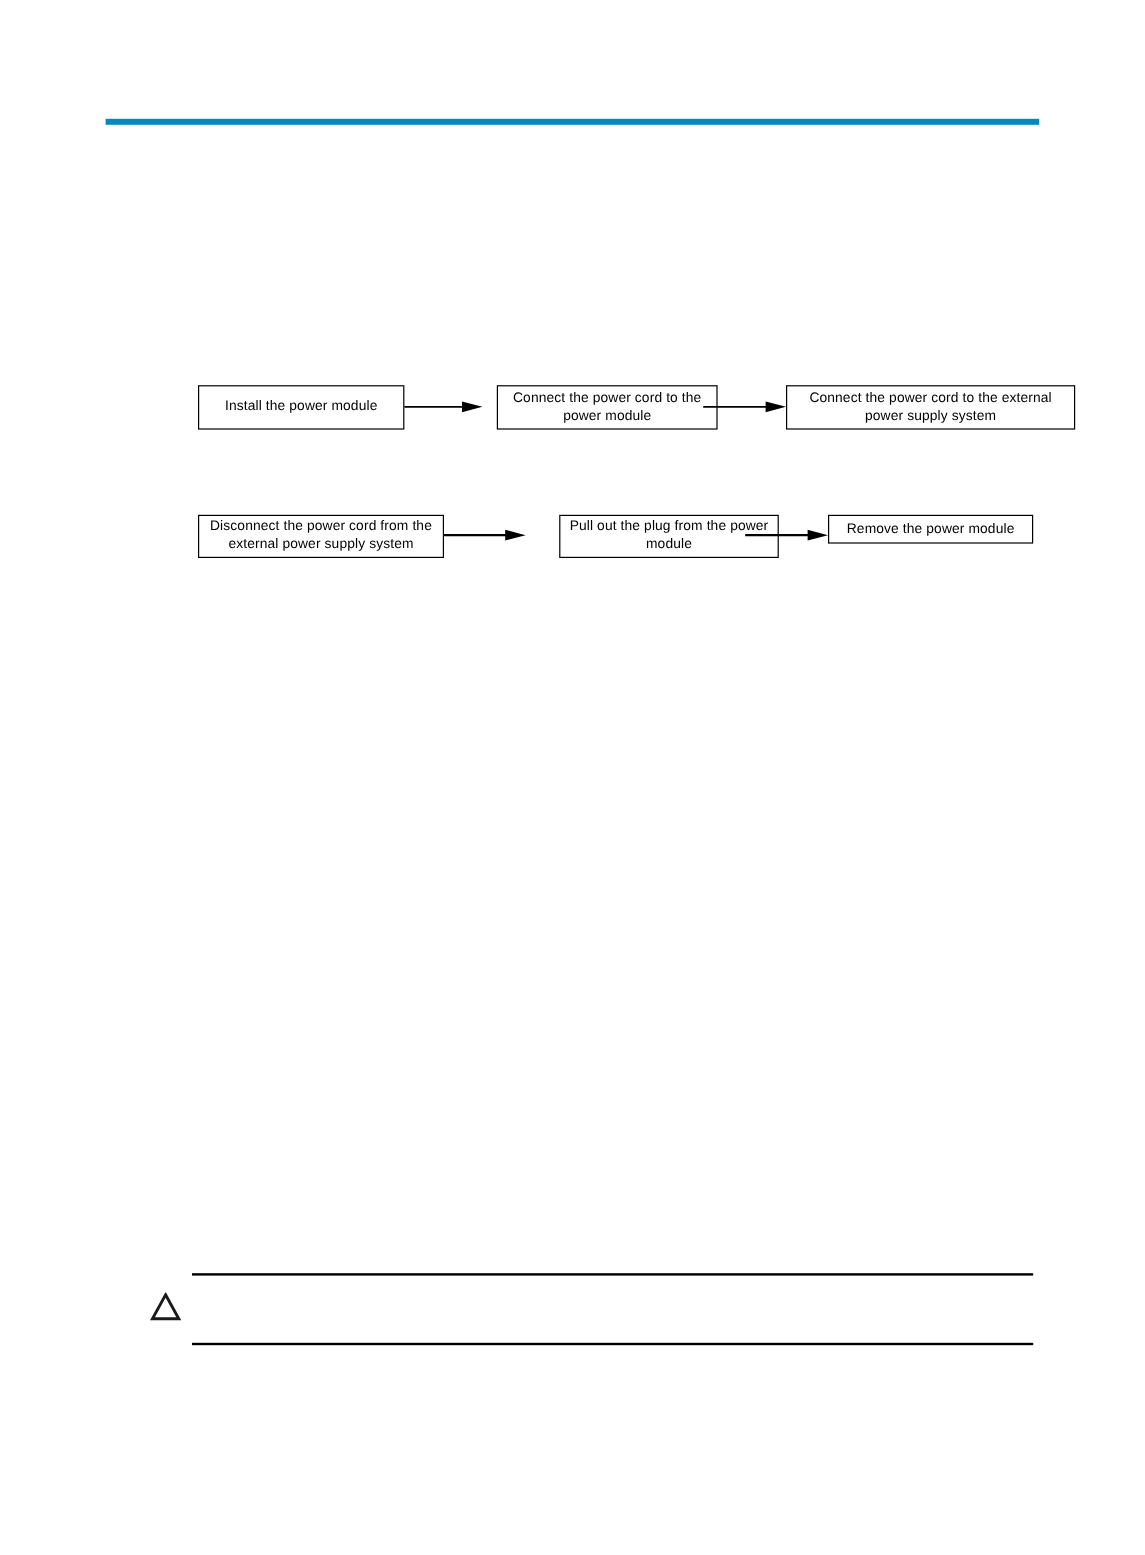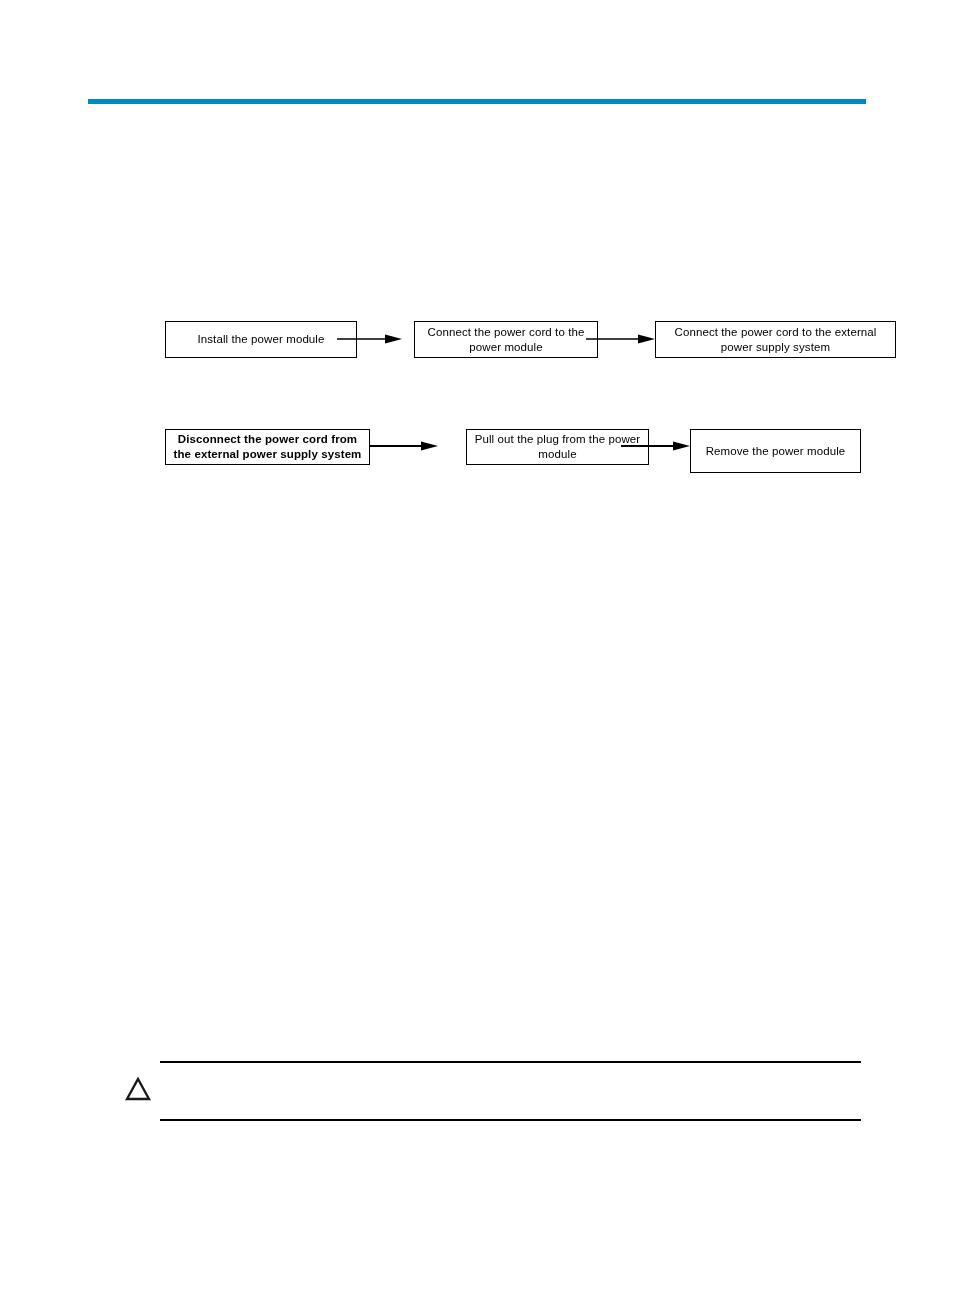--- a/index.html
+++ b/index.html
@@ -110,21 +110,21 @@
 </style>
 </head>
 <body>
 
 <div class="page">
 
   <div class="header-rule"></div>
 
   <div class="flow-row">
 
-    <div class="flow-box" style="left:165px; top:321px; width:192px; height:37px;">
+    <div class="flow-box" style="left:165px; top:321px; width:172px; height:37px;">
       <span>Install the power module</span>
     </div>
 
     <div class="connector" style="left:337px; top:334px; width:65px;">
       <svg viewBox="0 0 65 10" preserveAspectRatio="none">
         <line x1="0" y1="5" x2="56" y2="5" stroke="#000000" stroke-width="1.4"></line>
         <polygon points="48,0.5 65,5 48,9.5" fill="#000000"></polygon>
       </svg>
     </div>
 
@@ -139,21 +139,21 @@
       </svg>
     </div>
 
     <div class="flow-box" style="left:655px; top:321px; width:241px; height:37px;">
       <span>Connect the power cord to the external power supply system</span>
     </div>
   </div>
 
   <div class="flow-row">
 
-    <div class="flow-box" style="left:165px; top:429px; width:205px; height:36px;font-weight:bold;">
+    <div class="flow-box" style="left:165px; top:429px; width:205px; height:36px;">
       <span>Disconnect the power cord from the external power supply system</span>
     </div>
 
     <div class="connector" style="left:370px; top:441px; width:68px;">
       <svg viewBox="0 0 68 10" preserveAspectRatio="none">
         <line x1="0" y1="5" x2="59" y2="5" stroke="#000000" stroke-width="1.8"></line>
         <polygon points="51,0.5 68,5 51,9.5" fill="#000000"></polygon>
       </svg>
     </div>
 
@@ -161,21 +161,21 @@
       <span>Pull out the plug from the power module</span>
     </div>
 
     <div class="connector" style="left:621px; top:441px; width:69px;">
       <svg viewBox="0 0 69 10" preserveAspectRatio="none">
         <line x1="0" y1="5" x2="60" y2="5" stroke="#000000" stroke-width="1.8"></line>
         <polygon points="52,0.5 69,5 52,9.5" fill="#000000"></polygon>
       </svg>
     </div>
 
-    <div class="flow-box" style="left:690px; top:429px; width:171px; height:44px;">
+    <div class="flow-box" style="left:690px; top:429px; width:171px; height:24px;">
       <span>Remove the power module</span>
     </div>
   </div>
 
   <div class="caution-block">
     <div class="caution-rule top"></div>
     <div class="caution-icon">
       <svg width="26" height="24" viewBox="0 0 26 24">
         <polygon points="13,2 24,22 2,22" fill="none" stroke="#1a1a1a" stroke-width="2.4" stroke-linejoin="miter"></polygon>
       </svg>

